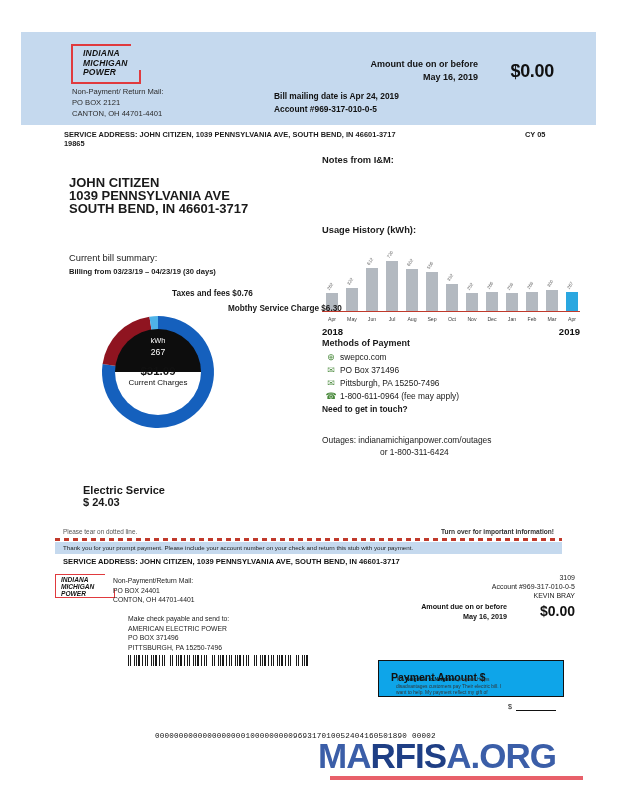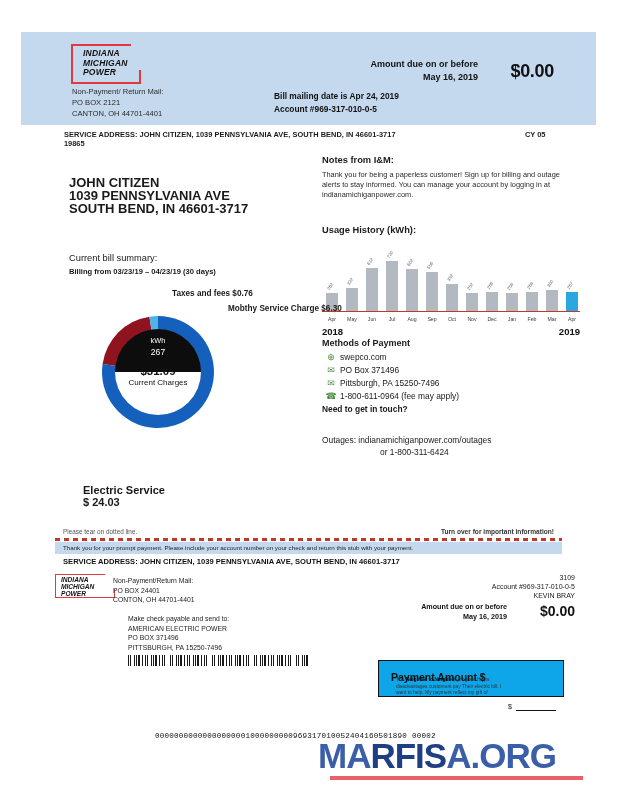--- a/index.html
+++ b/index.html
@@ -347,21 +347,20 @@
   <div class="cy">CY 05</div>
   <div class="svc-num">19865</div>
 
   <div class="cust-addr">
     <div>JOHN CITIZEN</div>
     <div>1039 PENNSYLVANIA AVE</div>
     <div>SOUTH BEND, IN 46601-3717</div>
   </div>
 
   <div class="notes-title">Notes from I&amp;M:</div>
-  <div class="notes-body">Thank you for being a paperless customer! Sign up for billing and outage alerts to stay informed. You can manage your account by logging in at indianamichiganpower.com.</div>
 
   <div class="uh-title">Usage History (kWh):</div>
   <div class="chart">
     <div class="bars" id="bars">
         <div class="bar-slot">
           <div class="bar-val" style="bottom: 20.34px;">262</div>
           <div class="bar" style="height: 18.34px;"></div>
         </div>
         <div class="bar-slot">
           <div class="bar-val" style="bottom: 24.54px;">322</div>

